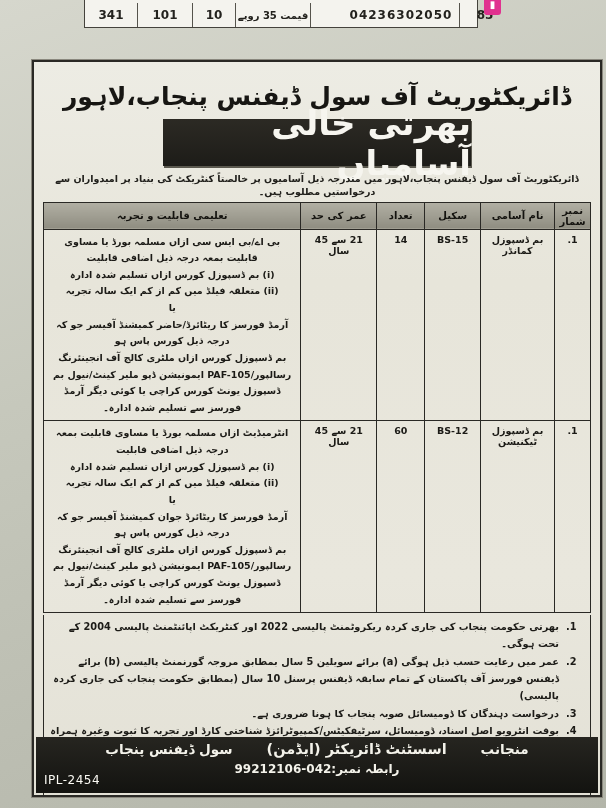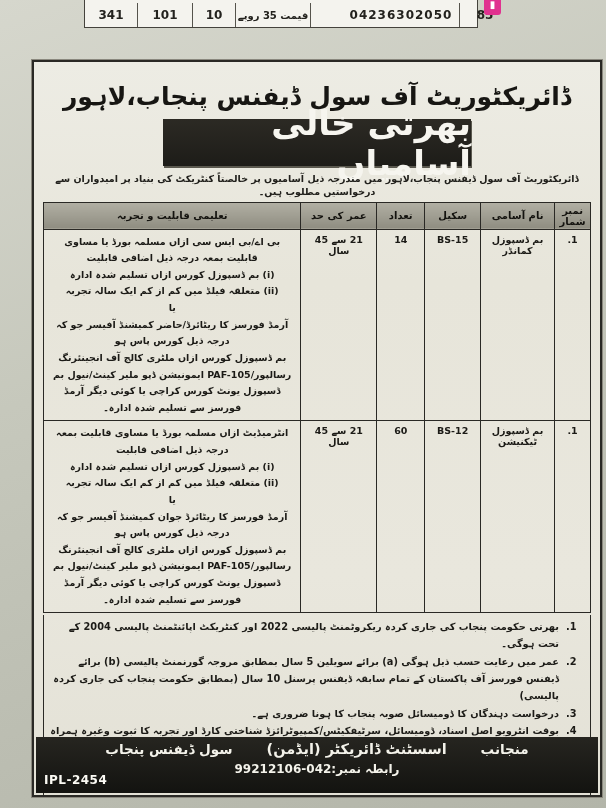--- a/index.html
+++ b/index.html
@@ -111,21 +111,21 @@
     display:flex;justify-content:center;gap:34px;
     font-size:13.5px;font-weight:bold;margin-top:4px;
   }
   .f1 .designation{font-size:14.5px;}
   .f2{
     display:flex;justify-content:center;gap:30px;
     font-size:12px;font-weight:bold;margin-top:5px;
   }
   .ipl{
     position:absolute;left:8px;bottom:6px;
-    font-size:12px;font-weight:bold;letter-spacing:.5px;
+    font-size:12px;font-weight:normal;letter-spacing:.5px;
     color:#fbfaf4;direction:ltr;
   }
 </style>
 </head>
 <body>
 
 <div class="masthead">
   <div class="m-cell c0">341</div>
   <div class="m-cell c1">101</div>
   <div class="m-cell c2">10</div>

